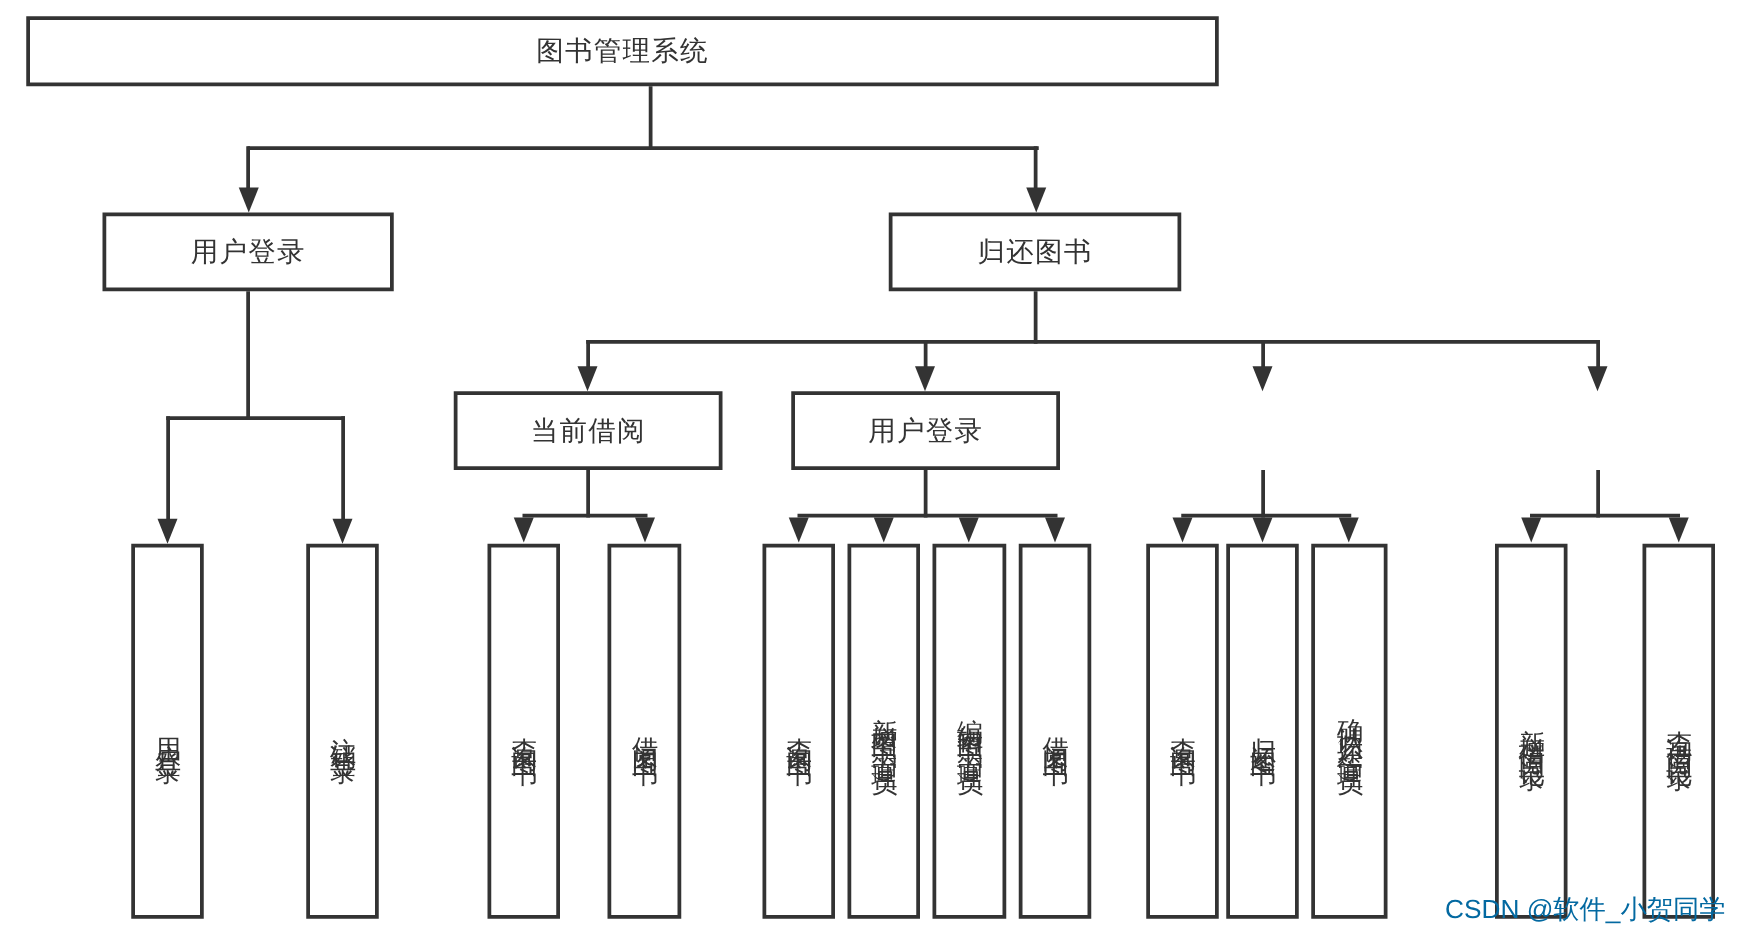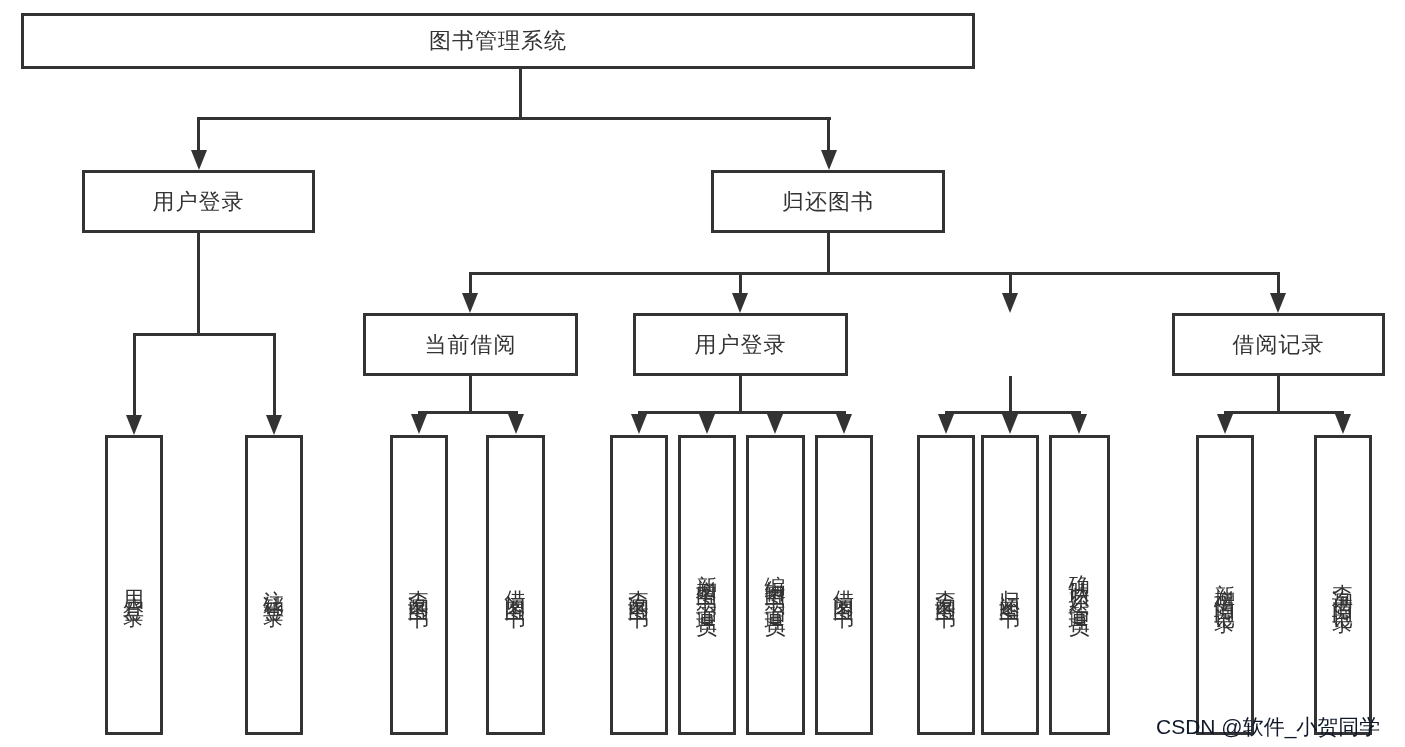--- a/index.html
+++ b/index.html
@@ -20,21 +20,21 @@
   .hline,.vline{position:absolute;background:#333333;}
   .hline{height:3px;}
   .vline{width:3px;}
   .arrow{
     position:absolute;width:0;height:0;
     border-left:8px solid transparent;border-right:8px solid transparent;
     border-top:20px solid #333333;
   }
   .watermark{
     position:absolute;left:1156px;top:713px;width:249px;
-    font-size:21px;color:#0f172a;white-space:nowrap;z-index:5;
+    font-size:21px;color:#0369a1;white-space:nowrap;z-index:5;
   }
   
   .n-root   {left:21px;  top:13px;  width:954px;height:56px;}
   .n-login  {left:82px;  top:170px; width:233px; height:63px;}
   .n-mgmt   {left:711px; top:170px; width:234px; height:63px;}
   .n-newbook{left:363px; top:313px; width:215px; height:63px;}
   .n-borrow {left:633px; top:313px; width:215px; height:63px;}
   .n-current{left:903px; top:313px; width:215px; height:63px;}
   .n-record {left:1172px;top:313px; width:213px; height:63px;}
   .leaf{top:435px;height:300px;width:58px;}
@@ -101,23 +101,20 @@
   <div class="box n-mgmt">
     <span class="lbl">归还图书</span>
   </div>
 
   <div class="box n-newbook">
     <span class="lbl">当前借阅</span>
   </div>
   <div class="box n-borrow">
     <span class="lbl">用户登录</span>
   </div>
-  <div class="box n-record">
-    <span class="lbl">借阅记录</span>
-  </div>
 
   <div class="box leaf l1">
     <span class="lbl">用户登录</span>
   </div>
   <div class="box leaf l2">
     <span class="lbl">注销登录</span>
   </div>
   <div class="box leaf l3">
     <span class="lbl">查询图书</span>
   </div>

